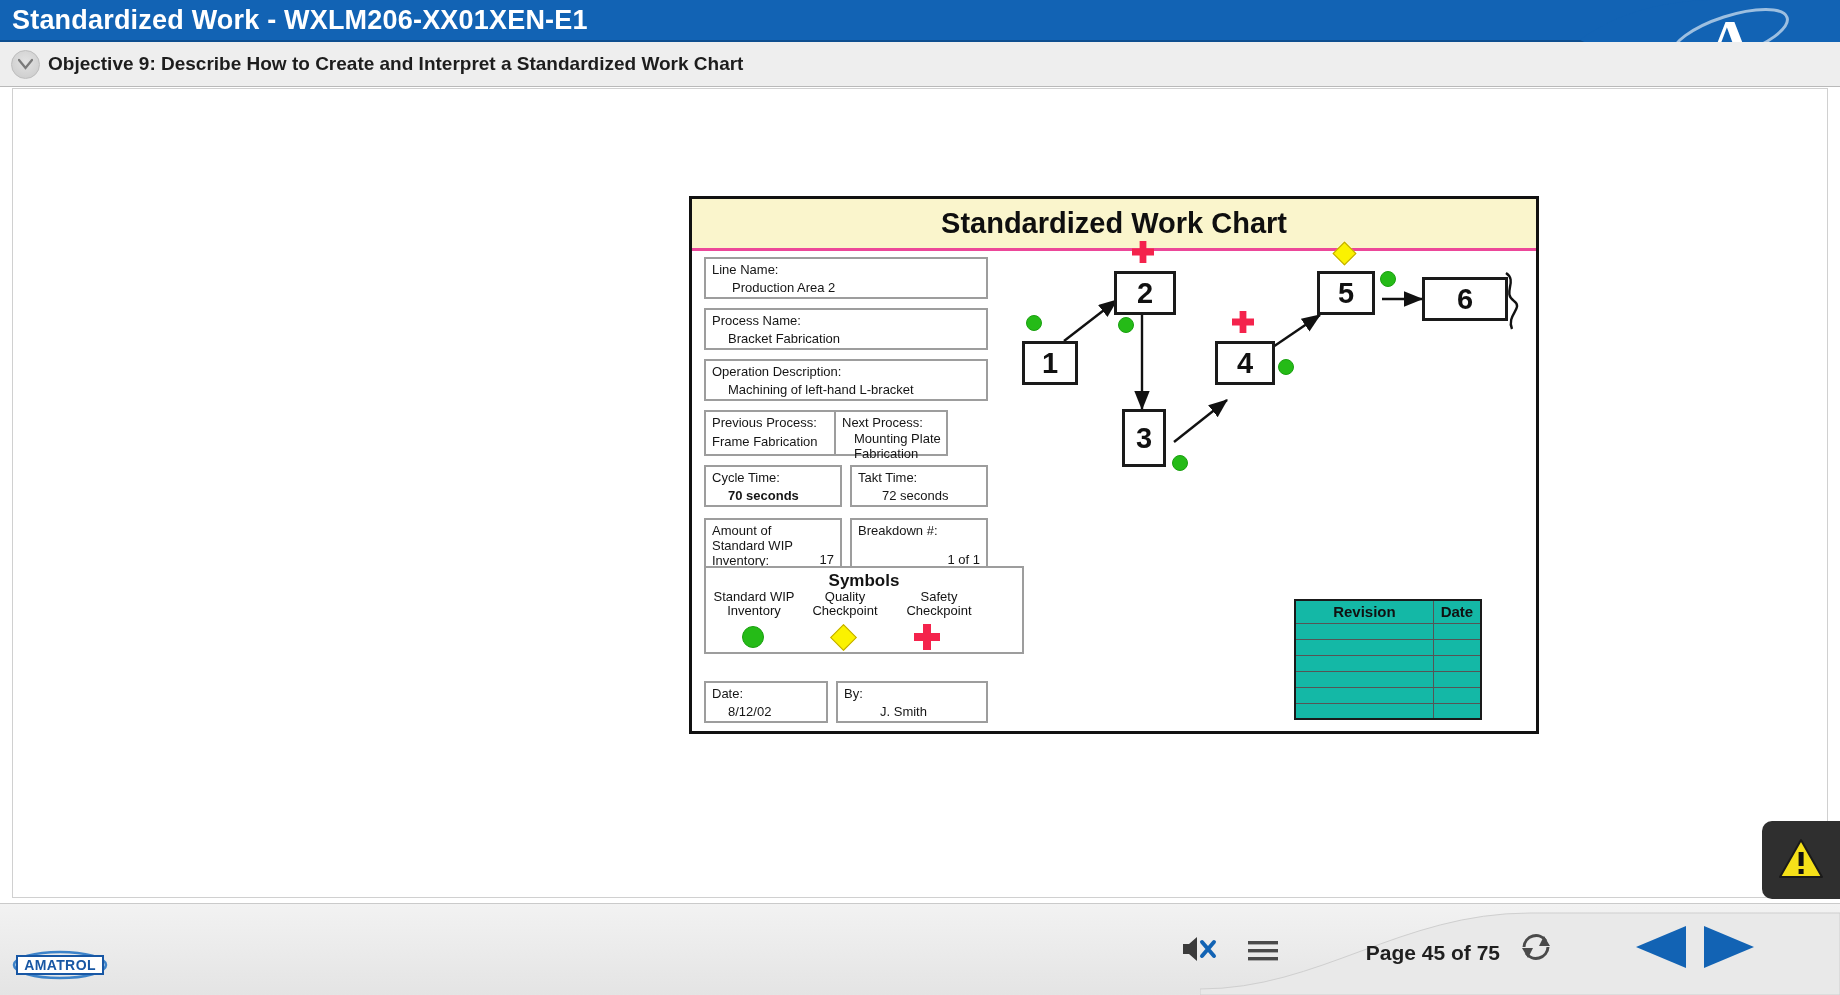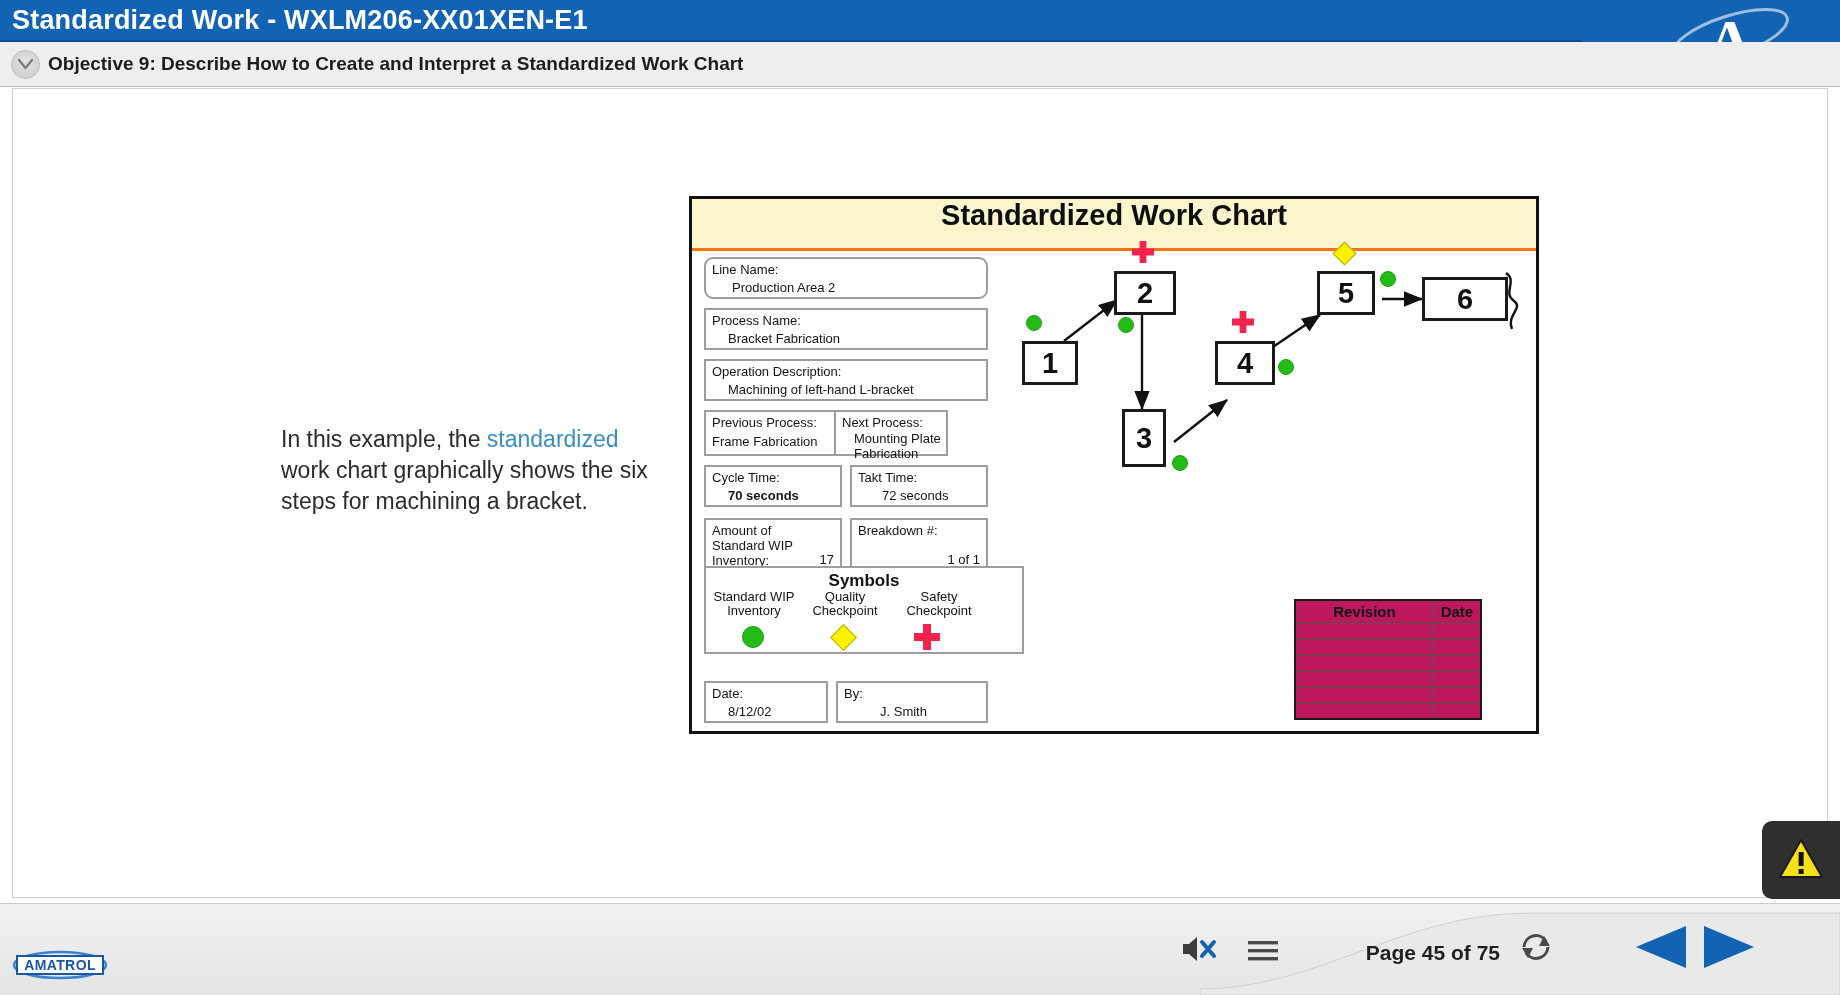--- a/index.html
+++ b/index.html
@@ -76,22 +76,22 @@
   
   .chart-frame {
     position: absolute; left: 676px; top: 107px;
     width: 850px; height: 538px;
     border: 3px solid #111111;
     background: #ffffff;
   }
   .chart-banner {
     position: absolute; left: 0; top: 0; width: 100%; height: 52px;
     background: #faf5cc;
-    border-bottom: 3px solid #f97316;
-    display: flex; align-items: flex-start; justify-content: center;
+    border-bottom: 3px solid #ec4899;
+    display: flex; align-items: center; justify-content: center;
   }
   .chart-banner span {
     font-size: 29px; font-weight: bold; color: #0f0f0f;
   }
 
   .fields { position: absolute; left: 12px; top: 58px; width: 312px; }
   .fld {
     position: absolute;
     border: 2px solid #9d9d9d; background: #fff;
   }
@@ -120,21 +120,21 @@
   .node {
     position: absolute; border: 3px solid #1a1a1a; background: #fff;
     display: flex; align-items: center; justify-content: center;
     font-size: 29px; font-weight: bold; color: #111;
   }
 
   
   .revtable {
     position: absolute; left: 602px; top: 400px;
     width: 188px; border: 2px solid #1a1a1a; border-collapse: collapse;
-    background: #be185d;
+    background: #14b8a6;
   }
   .revtable td, .revtable th {
     border: 1px solid #555; height: 16px; padding: 0;
   }
   .revtable th { font-size: 15px; font-weight: bold; color: #111; height: 23px; }
 
   
   .warnpanel {
     position: absolute; left: 1762px; top: 821px;
     width: 78px; height: 78px;
@@ -185,33 +185,30 @@
         <path d="M1 2 L7.5 10 L14 2" fill="none" stroke="#7a7a7a" stroke-width="2.3" stroke-linecap="round"></path>
       </svg>
     </span>
   </div>
   <div class="objbar-text">Objective 9: Describe How to Create and Interpret a Standardized Work Chart</div>
 </div>
 
 <div class="stage">
 
 
-  <div class="body-copy">
-    <span>In this example, the </span><span class="hl">standardized</span><span> work chart graphically shows the six steps for machining a bracket.</span>
-  </div>
 
   <div class="chart-frame">
 
     <div class="chart-banner">
       <span>Standardized Work Chart</span>
     </div>
 
     <div class="fields">
 
-      <div class="fld" style="left:0; top:0; width:284px; height:42px;border-radius:9px;">
+      <div class="fld" style="left:0; top:0; width:284px; height:42px;">
         <div class="lab">Line Name:</div>
         <div class="val" style="left:26px; top:21px;">Production Area 2</div>
       </div>
 
       <div class="fld" style="left:0; top:51px; width:284px; height:42px;">
         <div class="lab">Process Name:</div>
         <div class="val" style="left:22px; top:21px;">Bracket Fabrication</div>
       </div>
 
       <div class="fld" style="left:0; top:102px; width:284px; height:42px;">

